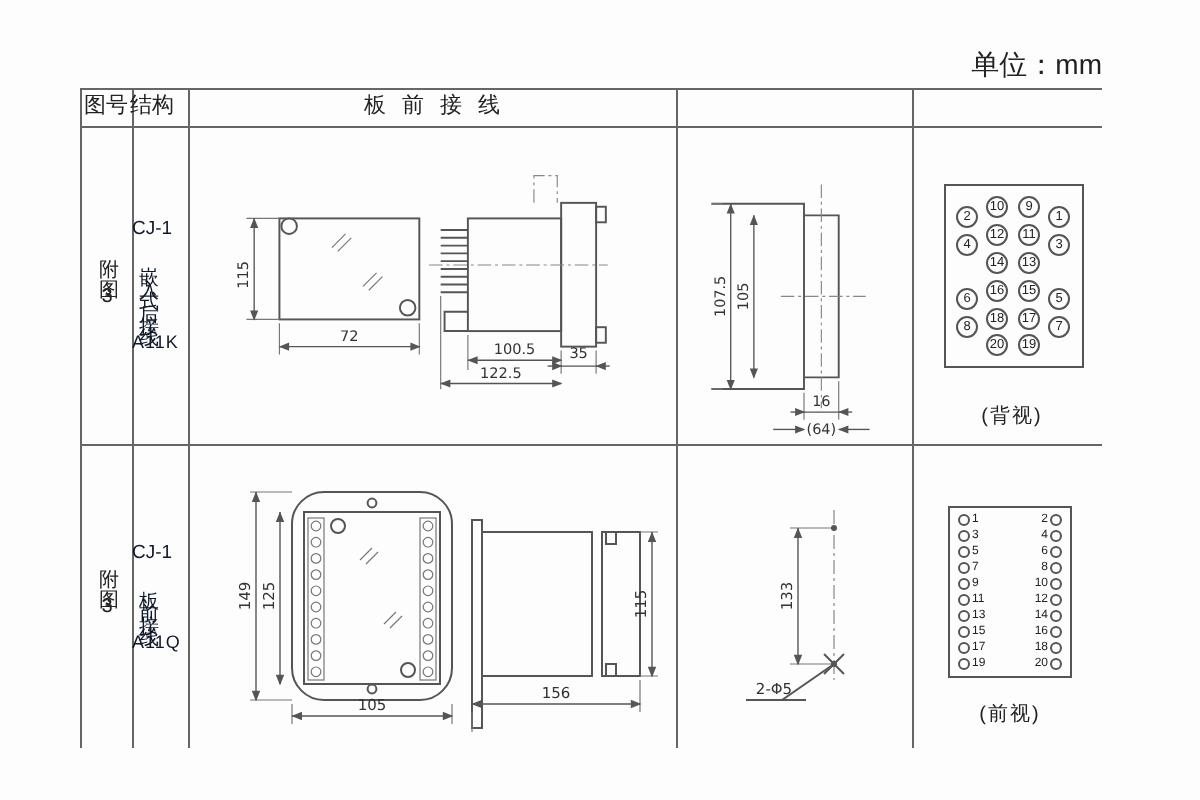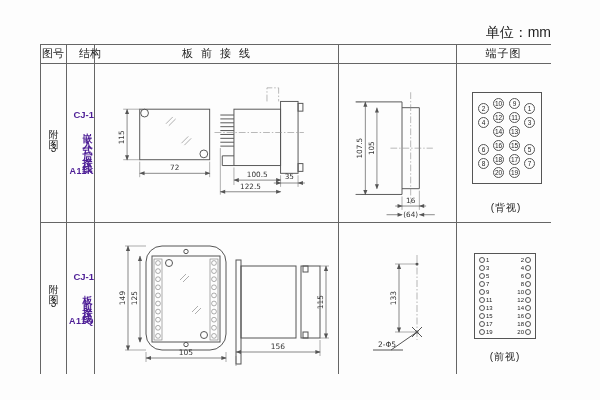--- a/index.html
+++ b/index.html
@@ -6,21 +6,21 @@
   body{width:600px;height:400px;background:#fdfdfd;font-family:"Liberation Sans","DejaVu Sans",sans-serif;color:#333;overflow:hidden;}
   #page{position:relative;width:600px;height:400px;}
   .hline{position:absolute;height:1px;background:#666;}
   .vline{position:absolute;width:1px;background:#666;}
   .th{position:absolute;top:45px;height:17px;line-height:17px;text-align:center;font-size:11px;color:#222;}
   .th-outline{letter-spacing:8px;text-indent:8px;}
   .th-small{letter-spacing:1px;}
   .unit{position:absolute;top:24px;left:440px;width:111px;text-align:right;font-size:14px;color:#222;}
   .figno{position:absolute;width:26px;display:flex;align-items:center;justify-content:center;
          writing-mode:vertical-lr;text-orientation:upright;font-size:10px;letter-spacing:11px;color:#222;}
-  .structure{position:absolute;width:28px;display:flex;flex-direction:column;align-items:flex-end;justify-content:center;gap:5px;color:#4c1d95;font-weight:bold;}
+  .structure{position:absolute;width:28px;display:flex;flex-direction:column;align-items:flex-start;justify-content:center;gap:5px;color:#0f172a;}
   .structure .model{font-size:9.5px;}
   .structure .mount{writing-mode:vertical-lr;text-orientation:upright;font-size:10px;letter-spacing:6px;}
   .structure .code{font-size:9px;letter-spacing:0.5px;}
   svg{position:absolute;overflow:visible;}
   svg text{font-family:"DejaVu Sans",sans-serif;font-size:7.5px;fill:#333;}
   .obj{stroke:#555;stroke-width:1;fill:none;}
   .thin{stroke:#777;stroke-width:0.6;fill:none;}
   .dim{stroke:#555;stroke-width:0.7;fill:none;}
   .cl{stroke:#888;stroke-width:0.6;fill:none;stroke-dasharray:7 2 1.5 2;}
   .termbox{position:absolute;border:1px solid #555;background:#fdfdfd;}
@@ -56,23 +56,22 @@
   <div class="hline" style="top:44px;left:40px;width:511px;"></div>
   <div class="hline" style="top:63px;left:40px;width:511px;"></div>
   <div class="hline" style="top:222px;left:40px;width:511px;"></div>
   <div class="vline" style="left:40px;top:44px;height:330px;"></div>
   <div class="vline" style="left:66px;top:44px;height:330px;"></div>
   <div class="vline" style="left:94px;top:44px;height:330px;"></div>
   <div class="vline" style="left:338px;top:44px;height:330px;"></div>
   <div class="vline" style="left:456px;top:44px;height:330px;"></div>
 
   <div class="th" style="left:40px;width:26px;">图号</div>
-  <div class="th" style="left:76px;width:28px;">结构</div>
+  <div class="th" style="left:62px;width:28px;">结构</div>
   <div class="th th-outline" style="left:94px;width:244px;">板前接线</div>
-  <div class="th th-small" style="left:456px;width:95px;">端子图</div>
 
   <div class="figno" style="left:40px;top:63px;height:159px;">附图3</div>
   <div class="structure" style="left:66px;top:63px;height:159px;">
     <span class="model">CJ-1</span>
     <span class="mount">嵌入式后接线</span>
     <span class="code">A11K</span>
   </div>
 
   <svg style="left:96px;top:80px;" width="238" height="140" viewBox="0 0 245 140">
 

